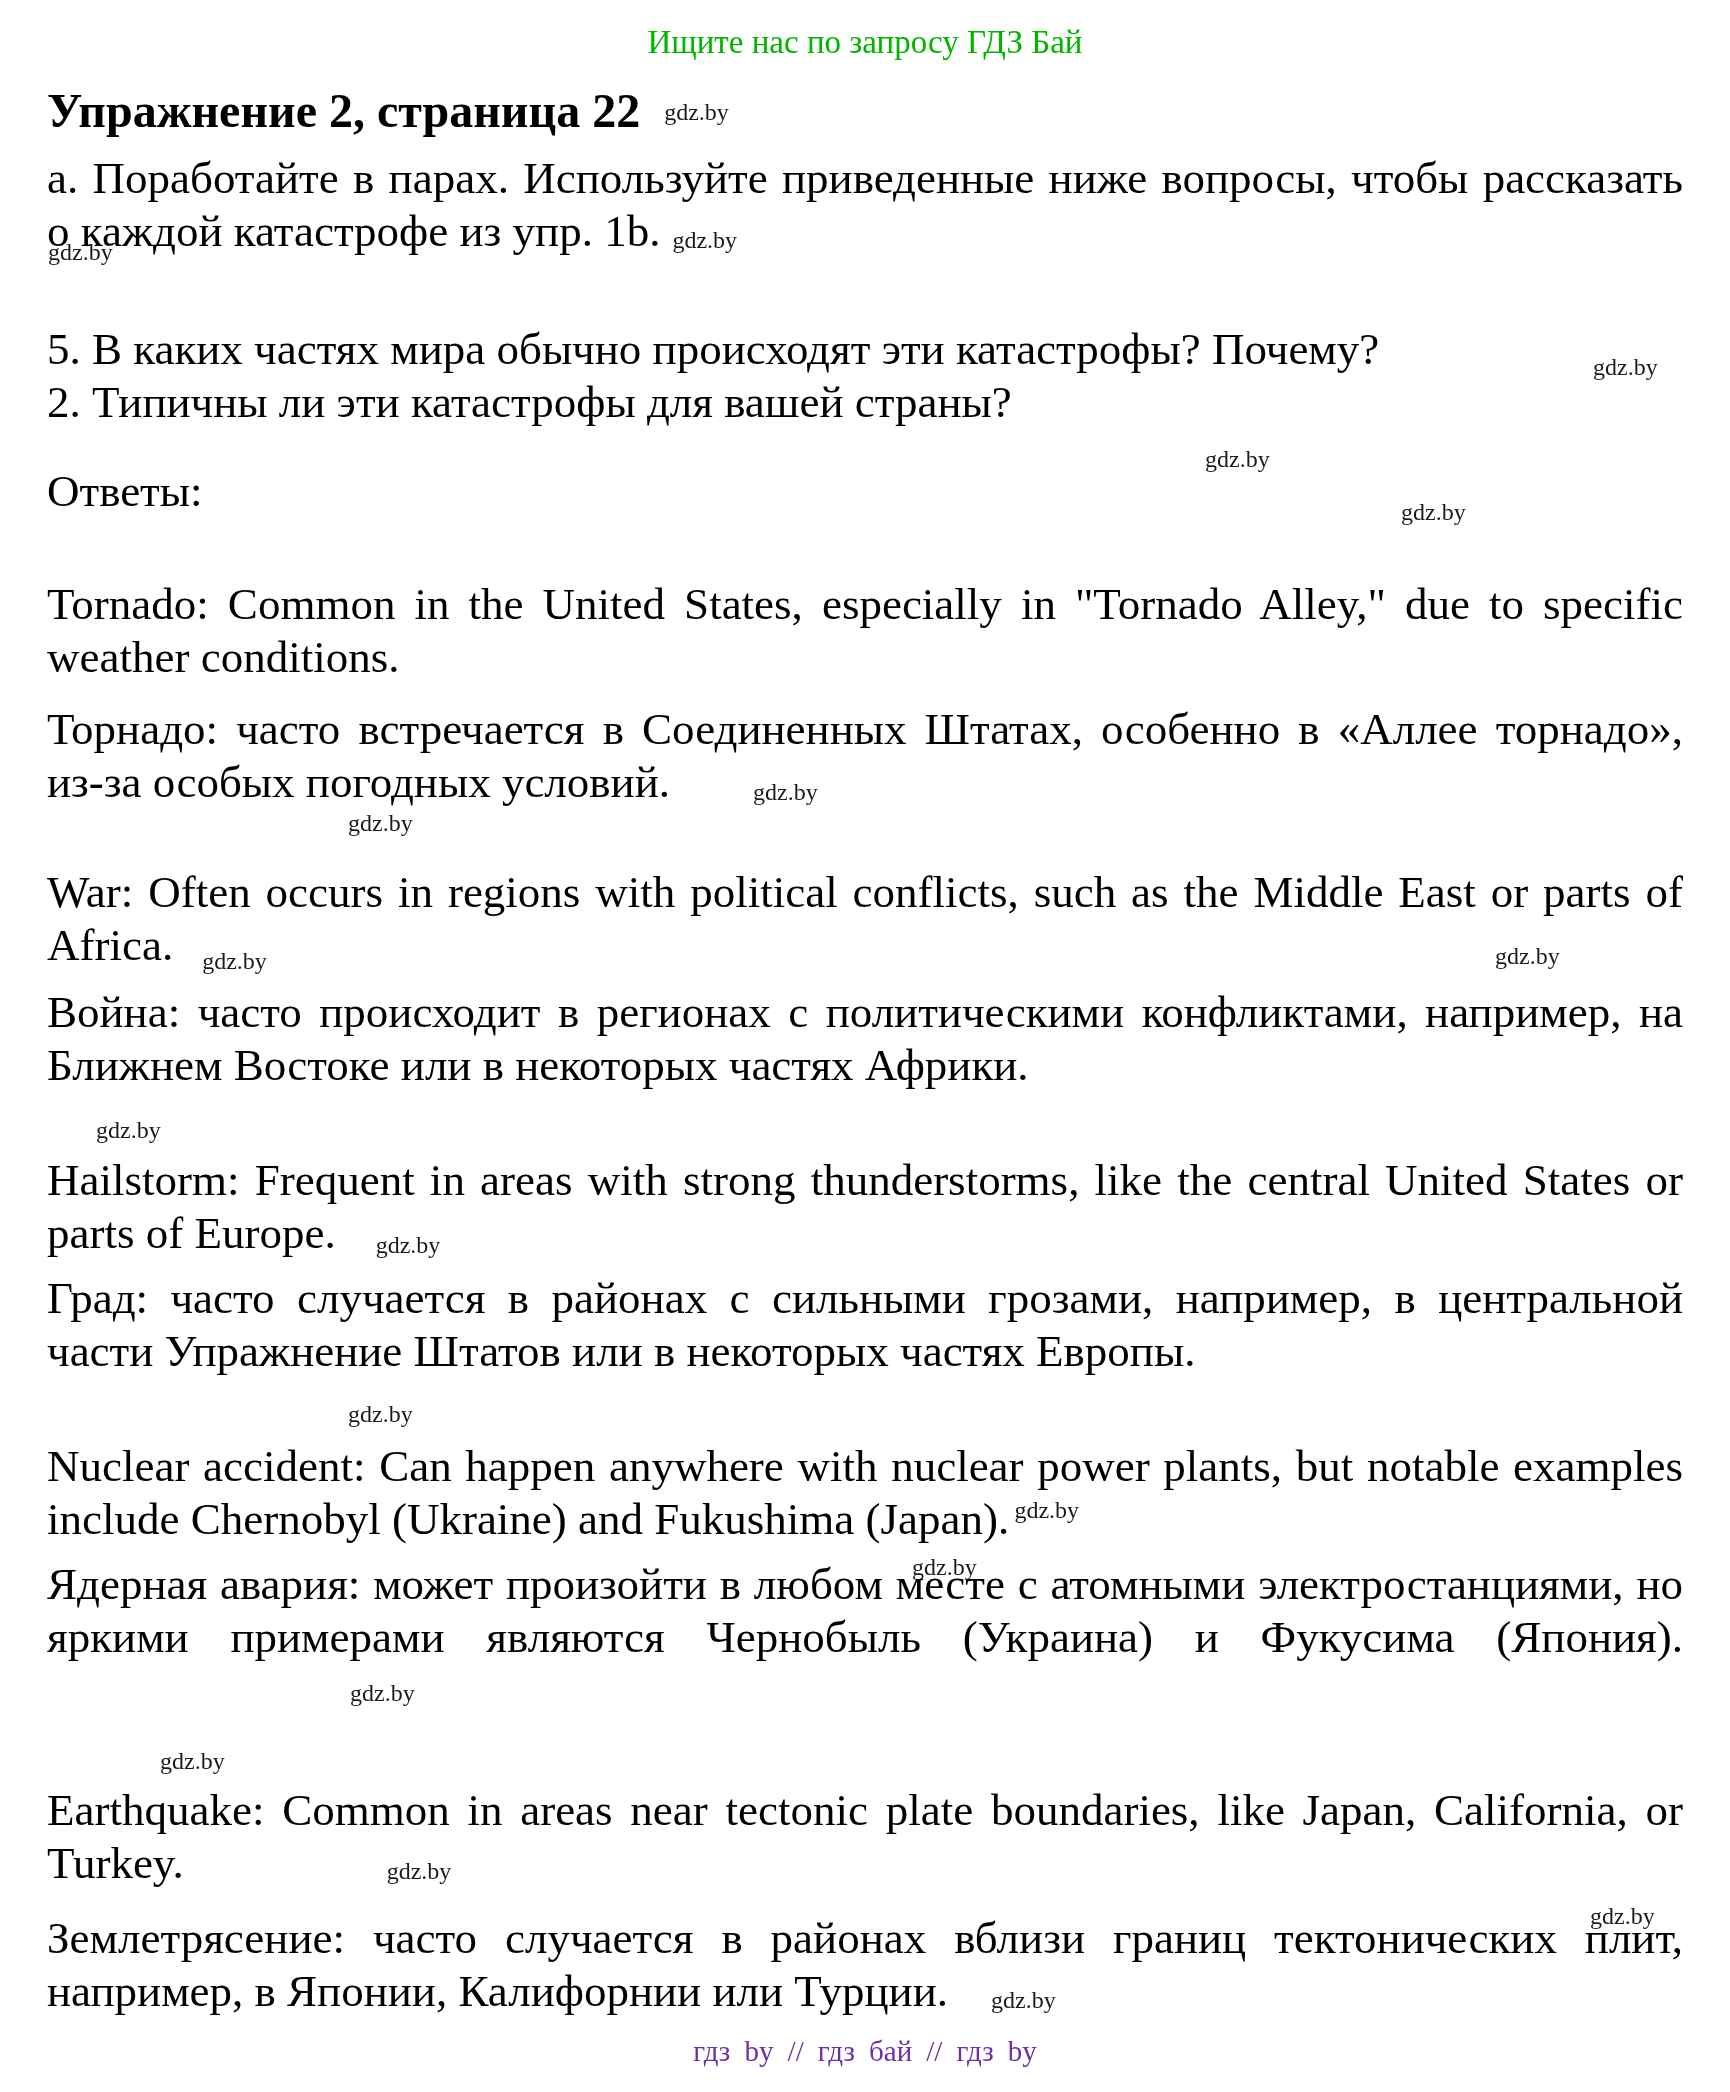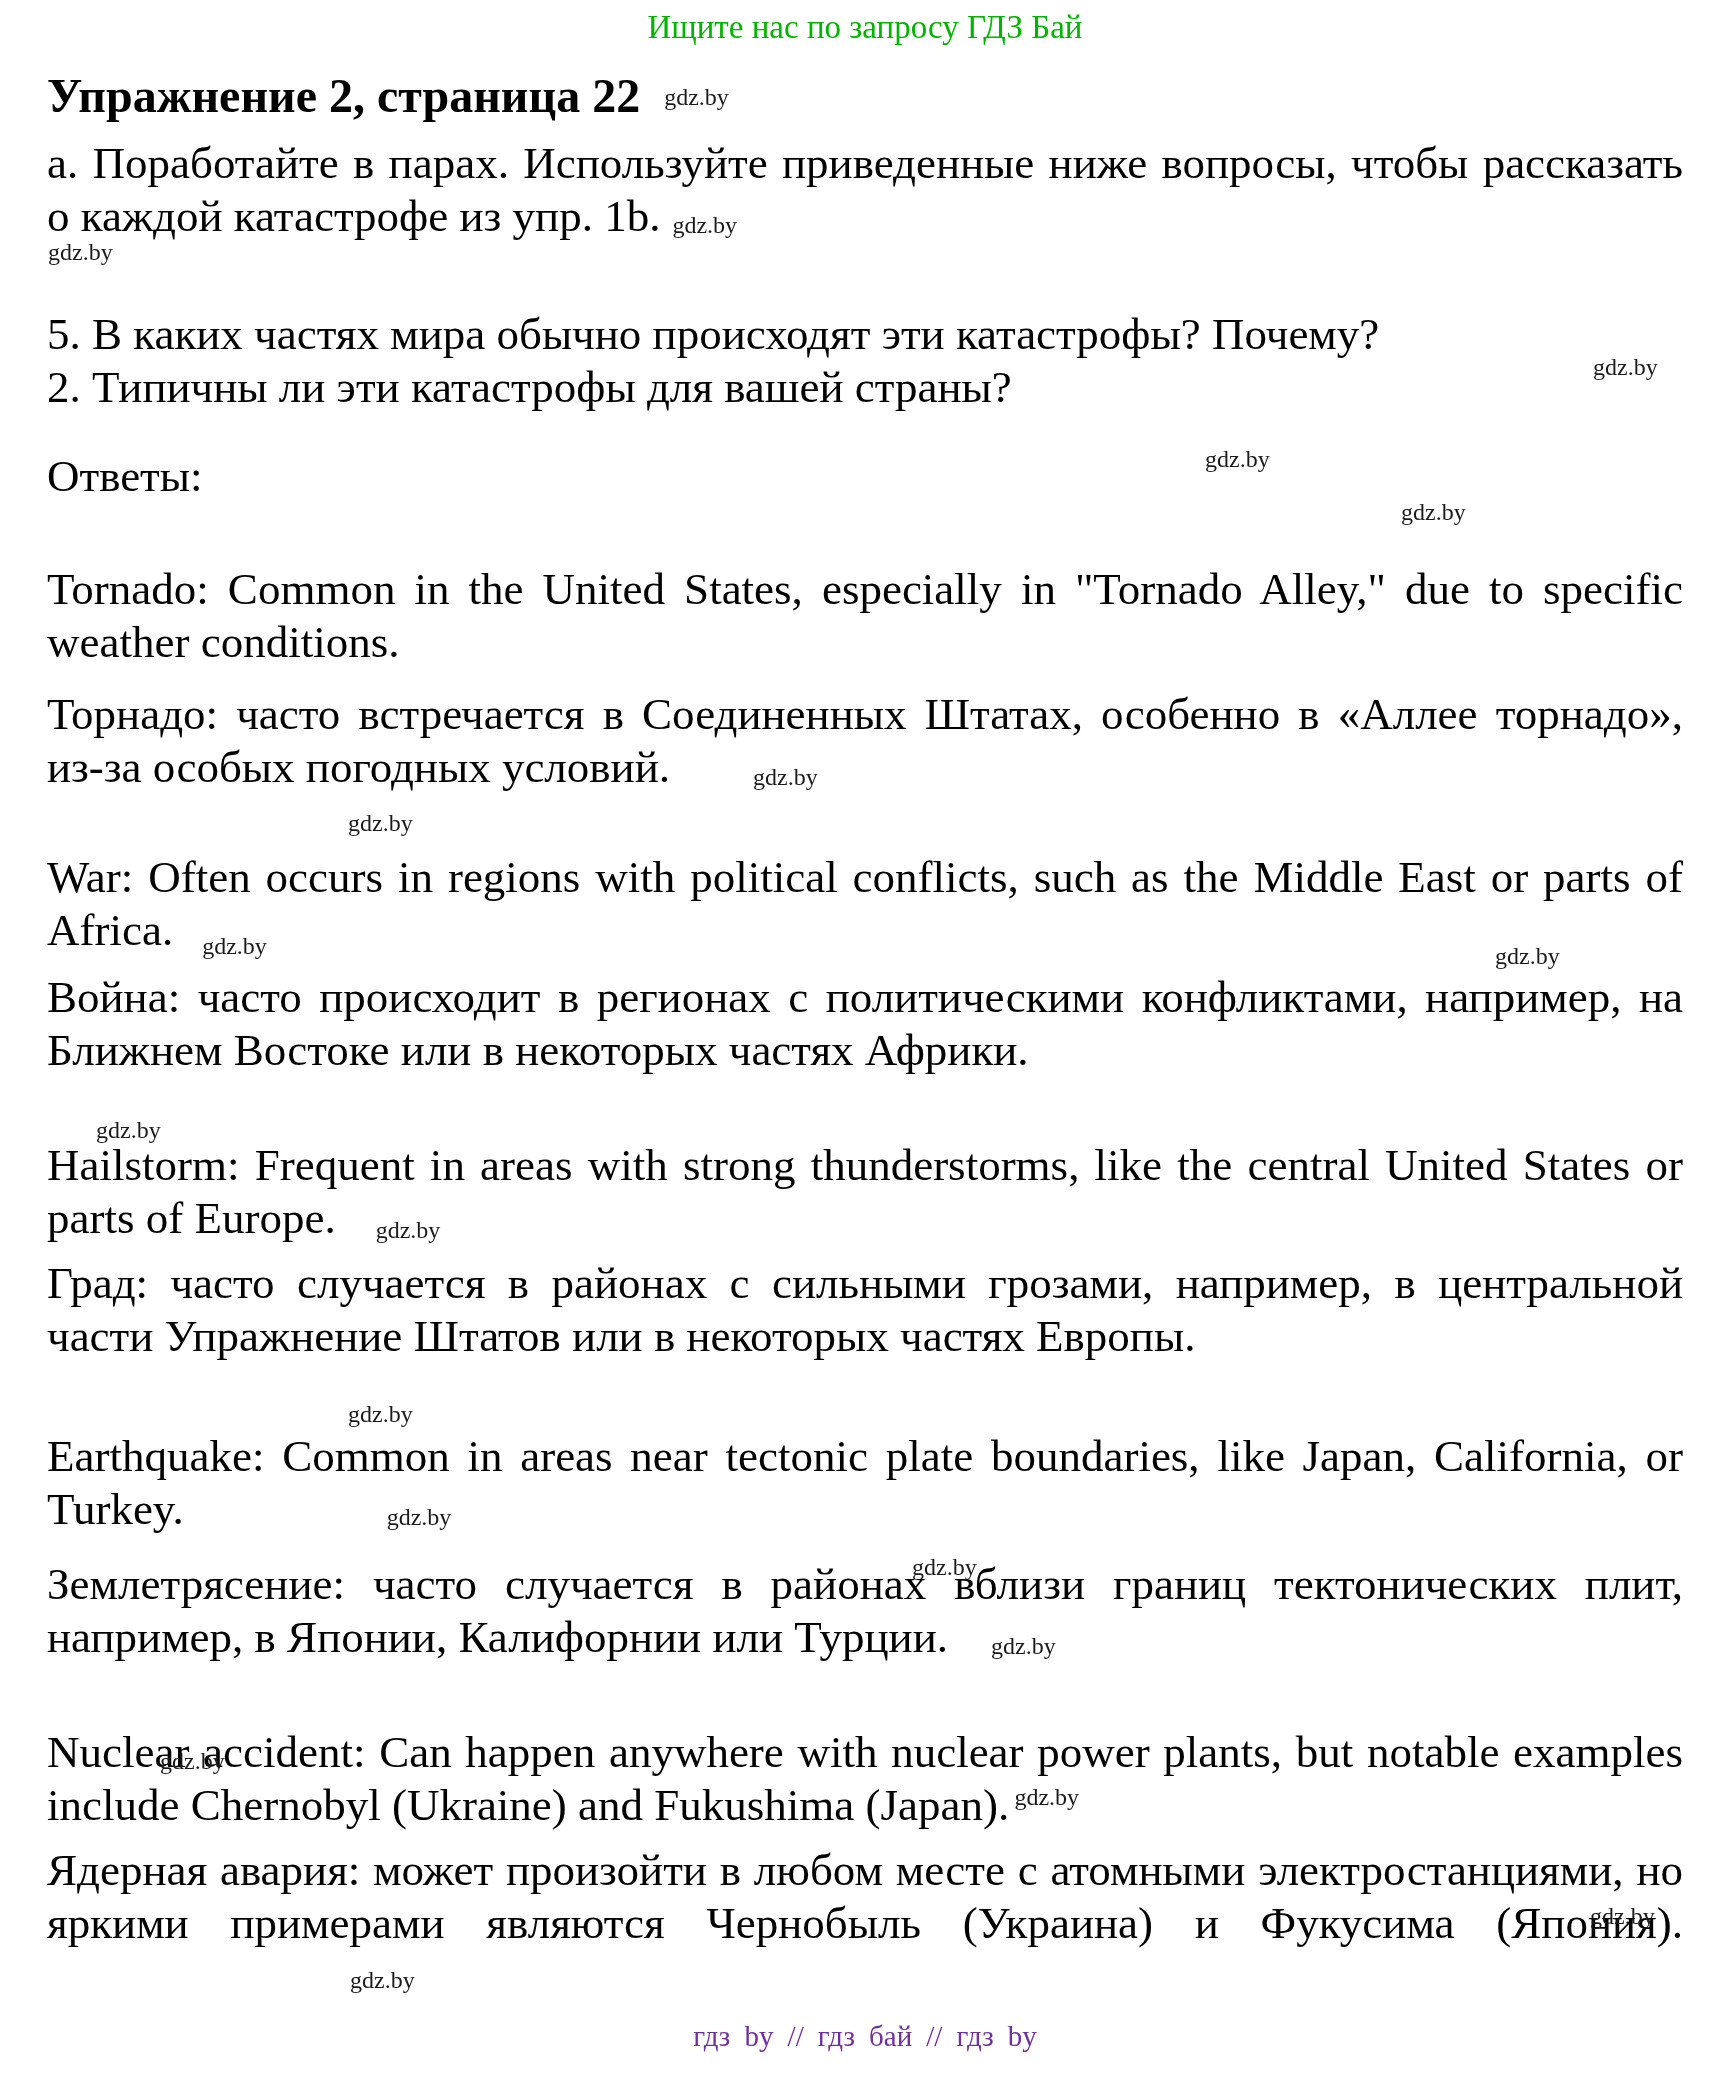--- a/index.html
+++ b/index.html
@@ -9,21 +9,21 @@
     height: 2092px;
     background: #ffffff;
     overflow: hidden;
     font-family: "Liberation Serif", "DejaVu Serif", serif;
     color: #000000;
   }
   .page {
     position: relative;
     width: 100%;
     height: 100%;
-    padding: 7px 47px 0 47px;
+    padding: 22px 47px 0 47px;
   }
   .header-note {
     text-align: center;
     font-size: 33px;
     line-height: 40px;
     color: #00b400;
   }
   .title-row { margin-top: 19px; line-height: 59px; }
   .title {
     font-weight: bold;
@@ -85,28 +85,28 @@
   <section class="answer" id="a1">
     <p class="para jst en"><span>War: Often occurs in regions with political conflicts, such as the Middle East or parts of Africa.</span><span class="wm iwm" style="margin-left:29px; top:8.6px;">gdz.by</span></p>
     <p class="para jst ru"><span>Война: часто происходит в регионах с политическими конфликтами, например, на Ближнем Востоке или в некоторых частях Африки.</span></p>
   </section>
 
   <section class="answer" id="a3">
     <p class="para jst en"><span>Hailstorm: Frequent in areas with strong thunderstorms, like the central United States or parts of Europe.</span><span class="wm iwm" style="margin-left:40px; top:5.2px;">gdz.by</span></p>
     <p class="para jst ru"><span>Град: часто случается в районах с сильными грозами, например, в центральной части Упражнение Штатов или в некоторых частях Европы.</span></p>
   </section>
 
+  <section class="answer" id="a4">
+    <p class="para jst en"><span>Nuclear accident: Can happen anywhere with nuclear power plants, but notable examples include Chernobyl (Ukraine) and Fukushima (Japan).</span><span class="wm iwm" style="margin-left:5.2px; top:-15.5px;">gdz.by</span></p>
+    <p class="para jst ru"><span>Ядерная авария: может произойти в любом месте с атомными электростанциями, но яркими примерами являются Чернобыль (Украина) и Фукусима (Япония).</span><span class="wm iwm" style="margin-left:303px; top:-3.4px;">gdz.by</span></p>
+  </section>
+
   <section class="answer" id="a5">
     <p class="para jst en"><span>Earthquake: Common in areas near tectonic plate boundaries, like Japan, California, or Turkey.</span><span class="wm iwm" style="margin-left:203px; top:1.7px;">gdz.by</span></p>
     <p class="para jst ru"><span>Землетрясение: часто случается в районах вблизи границ тектонических плит, например, в Японии, Калифорнии или Турции.</span><span class="wm iwm" style="margin-left:43px; top:1.7px;">gdz.by</span></p>
-  </section>
-
-  <section class="answer" id="a4">
-    <p class="para jst en"><span>Nuclear accident: Can happen anywhere with nuclear power plants, but notable examples include Chernobyl (Ukraine) and Fukushima (Japan).</span><span class="wm iwm" style="margin-left:5.2px; top:-15.5px;">gdz.by</span></p>
-    <p class="para jst ru"><span>Ядерная авария: может произойти в любом месте с атомными электростанциями, но яркими примерами являются Чернобыль (Украина) и Фукусима (Япония).</span><span class="wm iwm" style="margin-left:303px; top:-3.4px;">gdz.by</span></p>
   </section>
 
   <div class="footer-note">гдз by // гдз бай // гдз by</div>
 
   <span class="wm wm-abs" style="left:48px;   top:239px;">gdz.by</span>
   <span class="wm wm-abs" style="left:1593px; top:354px;">gdz.by</span>
   <span class="wm wm-abs" style="left:1205px; top:446px;">gdz.by</span>
   <span class="wm wm-abs" style="left:1401px; top:499px;">gdz.by</span>
   <span class="wm wm-abs" style="left:348px;  top:810px;">gdz.by</span>
   <span class="wm wm-abs" style="left:1495px; top:943px;">gdz.by</span>

